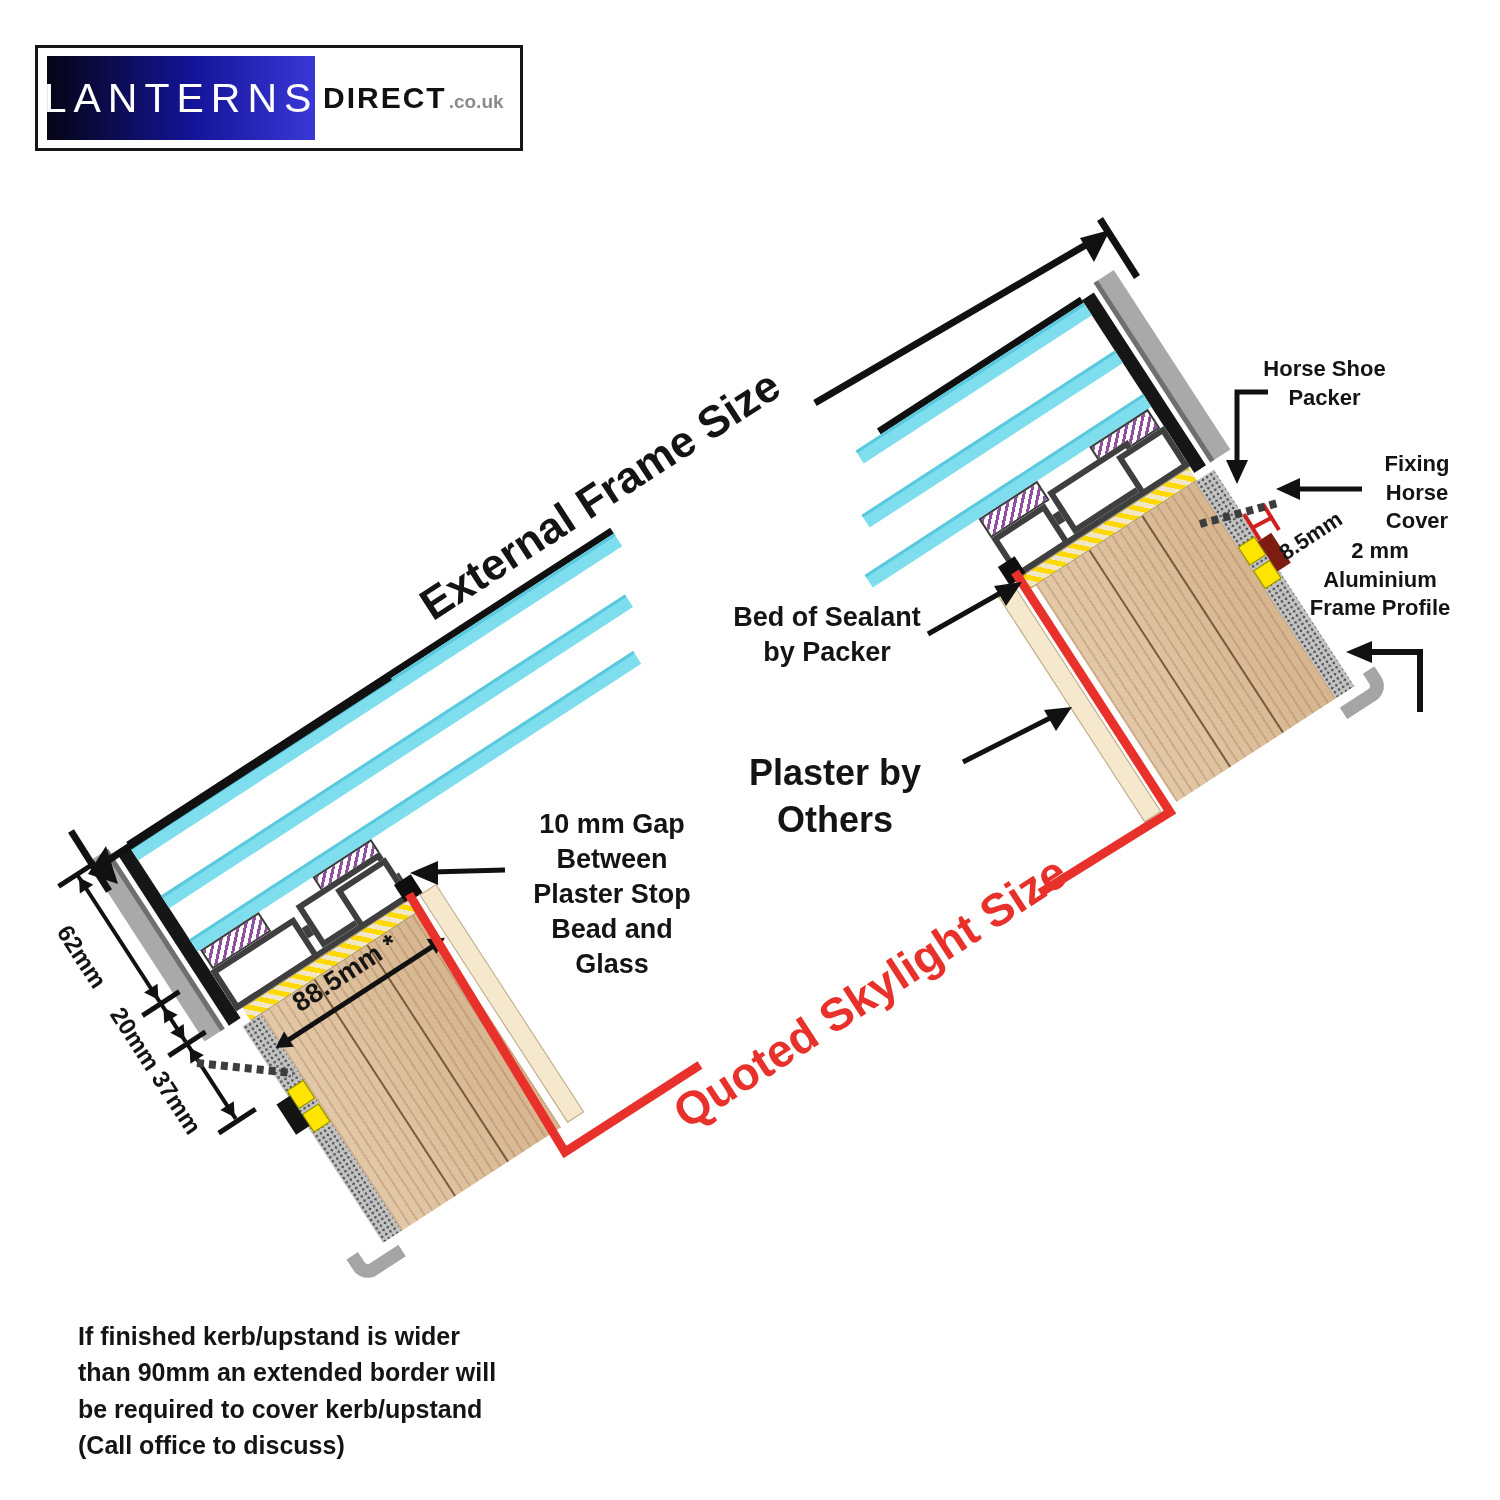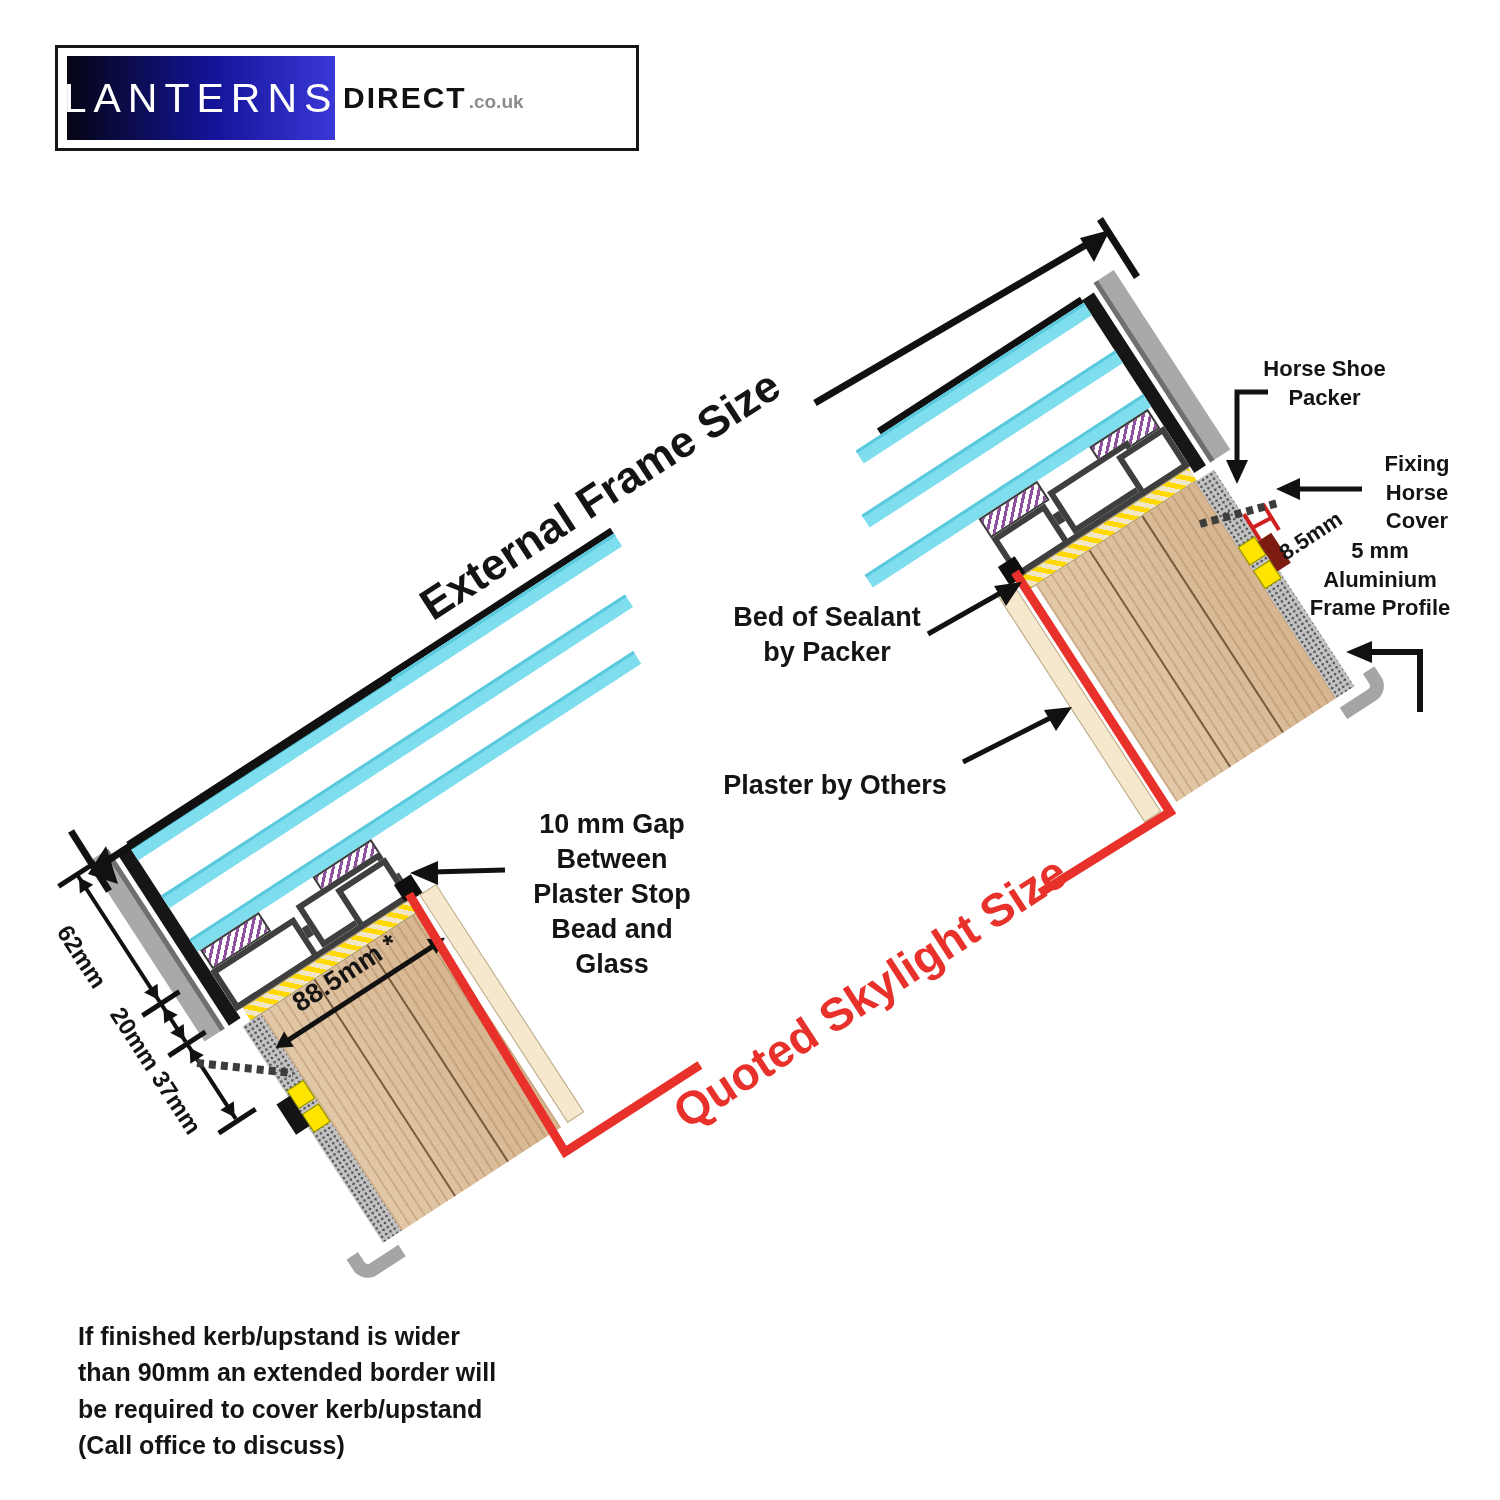--- a/index.html
+++ b/index.html
@@ -1,22 +1,22 @@
 <!DOCTYPE html>
 <html><head>
 <meta charset="utf-8">
 <style>
   html,body{margin:0;padding:0;background:#ffffff;font-family:"Liberation Sans",sans-serif;}
   #stage{position:relative;width:1500px;height:1500px;background:#fff;overflow:hidden;}
   .abs{position:absolute;}
   .lbl{position:absolute;color:#141414;font-weight:700;text-align:center;line-height:1.3;}
 
   
-  #logo{left:35px;top:45px;width:584px;height:106px;border:3px solid #161616;background:#fff;
-        display:flex;align-items:center;padding:0;box-sizing:border-box;margin-left:20px;}
+  #logo{left:35px;top:45px;width:488px;height:106px;border:3px solid #161616;background:#fff;
+        display:flex;align-items:center;padding:0;box-sizing:border-box;}
   #logo-blue{margin-left:9px;height:84px;width:268px;background:linear-gradient(90deg,#050514 0%,#14149a 55%,#3a38d6 100%);
         display:flex;align-items:center;justify-content:center;}
   #logo-blue span{color:#fff;font-size:41px;letter-spacing:7px;font-weight:400;}
   #logo-rest{display:flex;align-items:baseline;margin-left:8px;}
   #logo-direct{color:#111;font-size:30px;font-weight:800;letter-spacing:2px;}
   #logo-suffix{color:#8b8b8b;font-size:19px;font-weight:800;margin-left:2px;}
 
   
   .section{position:absolute;width:620px;height:500px;transform-origin:0 0;transform:rotate(-33deg);}
   .section .abs{position:absolute;box-sizing:border-box;}
@@ -197,19 +197,19 @@
     <polyline points="1420,712 1420,652 1364,652" fill="none" stroke="#111" stroke-width="6"></polyline>
     <polygon points="1346,652 1372,641 1372,663" fill="#111"></polygon>
   </svg>
 
   <div id="efs-label" class="abs">External Frame Size</div>
   <div id="qss-label" class="abs">Quoted Skylight Size</div>
 
   <div class="lbl" style="left:1262px;top:355px;width:125px;font-size:22px;">Horse Shoe Packer</div>
   <div class="lbl" style="left:1372px;top:450px;width:90px;font-size:22px;">Fixing Horse Cover</div>
   <div class="lbl" id="gap85-label">8.5mm</div>
-  <div class="lbl" style="left:1295px;top:537px;width:170px;font-size:22px;">5 mm Aluminium Frame Profile</div>
+  <div class="lbl" style="left:1295px;top:537px;width:170px;font-size:22px;">2 mm Aluminium Frame Profile</div>
   <div class="lbl" style="left:727px;top:600px;width:200px;font-size:27px;">Bed of Sealant by Packer</div>
-  <div class="lbl" style="left:710px;top:768px;width:250px;font-size:27px;text-align:center;">Plaster by Others</div>
+  <div class="lbl" style="left:710px;top:750px;width:250px;font-size:36px;text-align:center;">Plaster by Others</div>
   <div class="lbl" style="left:522px;top:807px;width:180px;font-size:27px;">10 mm Gap Between Plaster Stop Bead and Glass</div>
 
   <div class="lbl" style="left:78px;top:1318px;width:440px;text-align:left;font-size:25px;line-height:1.45;">If finished kerb/upstand is wider than 90mm an extended border will be required to cover kerb/upstand (Call office to discuss)</div>
 </div>
 
 </body></html>

